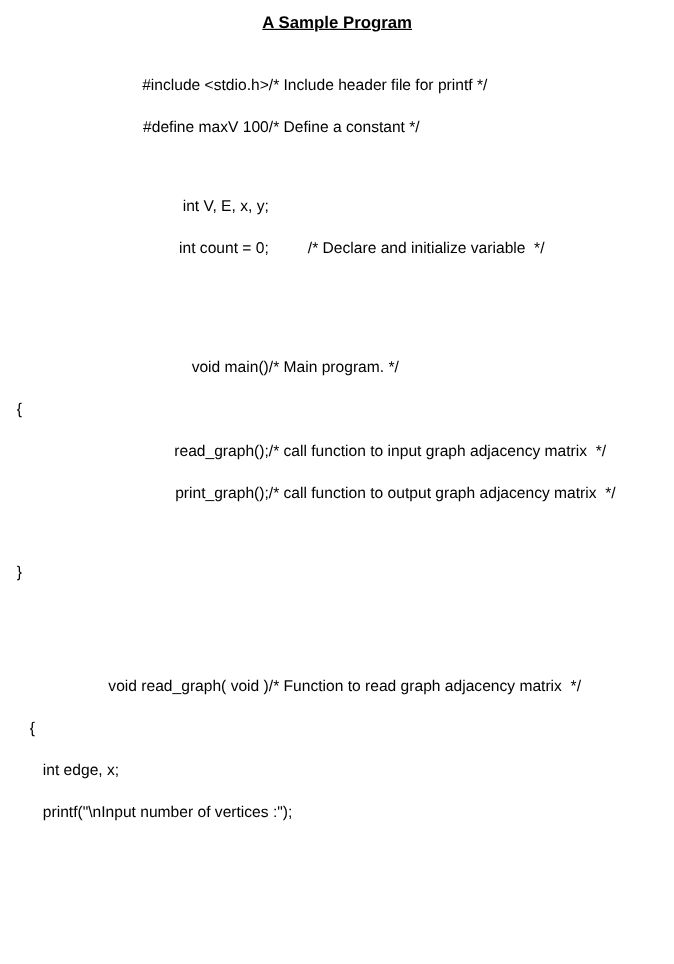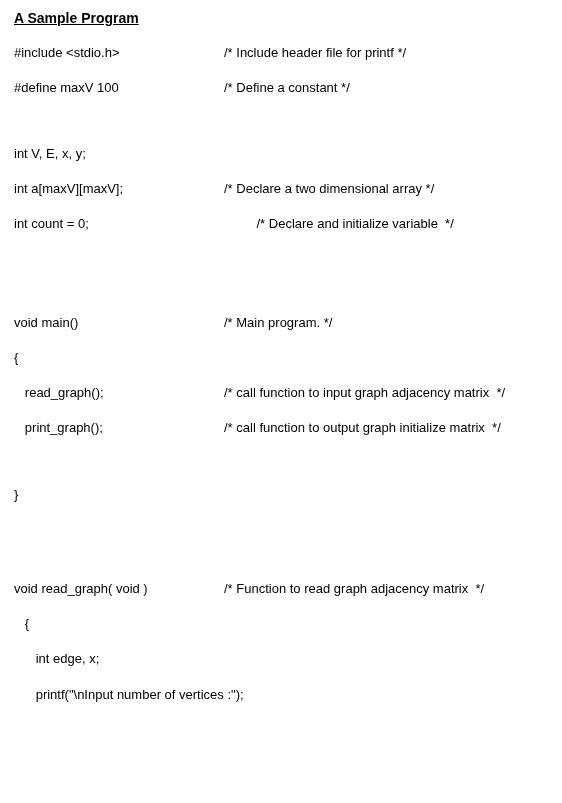--- a/index.html
+++ b/index.html
@@ -9,59 +9,60 @@
       background: #fff;
       margin: 0;
       padding: 10px 14px;
       width: 562px;
       box-sizing: border-box;
     }
     .title {
       font-weight: bold;
       text-decoration: underline;
       font-size: 14px;
+      margin-bottom: 18px;
+      text-align: center;
     }
     .code-block {
       white-space: pre;
       font-family: Arial, Helvetica, sans-serif;
       font-size: 13px;
       line-height: 1.35;
     }
     .line {
       display: flex;
     }
     .left {
       display: inline-block;
     }
-    .w1 { width: 210px; }
+    .w1 { width: 210px; text-align: right; }
     .comment {
       display: inline-block;
       text-align: right;
     }
     .section-gap { height: 14px; }
     .section-gap-lg { height: 42px; }
   </style>
 </head>
 <body>
 
 <div class="title">A Sample Program</div>
 
 <div class="code-block">
 <div class="line"><span class="left w1">#include &lt;stdio.h&gt;</span><span class="comment">/* Include header file for printf */</span></div>
 <div class="line"><span class="left w1">#define maxV 100</span><span class="comment">/* Define a constant */</span></div>
 <div class="section-gap"></div>
 <div class="line"><span class="left w1">int V, E, x, y;</span></div>
-<div class="line"><span class="left w1">int a[maxV][maxV];</span><span class="comment">/* Declare a two dimensional array */</span></div>
 <div class="line"><span class="left w1">int count = 0;</span><span class="comment">         /* Declare and initialize variable  */</span></div>
 <div class="section-gap"></div>
 <div class="section-gap"></div>
 <div class="line"><span class="left w1">void main()</span><span class="comment">/* Main program. */</span></div>
 <div class="line"><span>{</span></div>
 <div class="line"><span class="left w1">   read_graph();</span><span class="comment">/* call function to input graph adjacency matrix  */</span></div>
-<div class="line"><span class="left w1">   print_graph();</span><span class="comment">/* call function to output graph initialize matrix  */</span></div>
+<div class="line"><span class="left w1">   print_graph();</span><span class="comment">/* call function to output graph adjacency matrix  */</span></div>
 <div class="section-gap"></div>
 <div class="line"><span>}</span></div>
 <div class="section-gap-lg"></div>
 <div class="line"><span class="left w1">void read_graph( void )</span><span class="comment">/* Function to read graph adjacency matrix  */</span></div>
 <div class="line"><span>   {</span></div>
 <div class="line"><span>      int edge, x;</span></div>
 <div class="line"><span>      printf("\nInput number of vertices :");</span></div>
 
 
 

